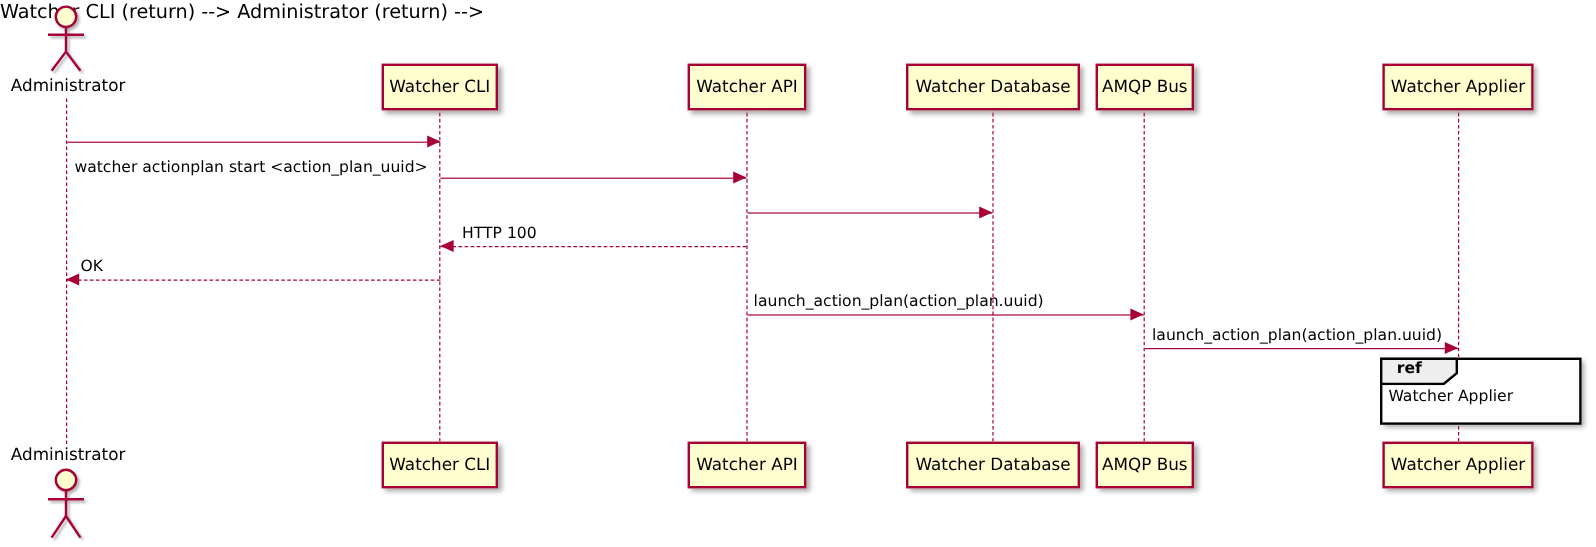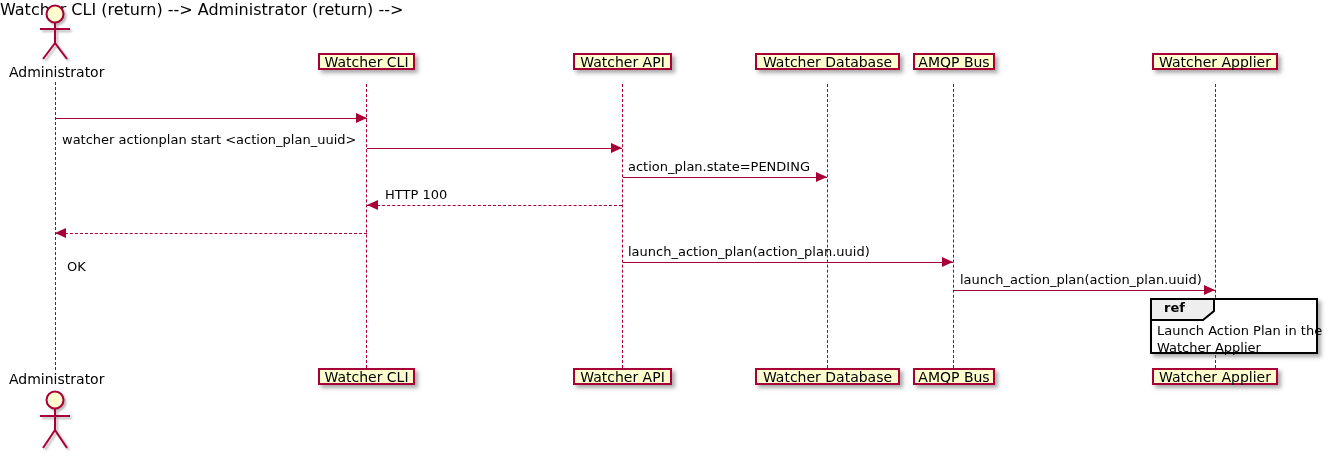--- a/index.html
+++ b/index.html
@@ -1,21 +1,21 @@
 <!DOCTYPE html>
 <html><head>
 <meta charset="utf-8">
 <style>
   html,body { margin:0; padding:0; background:#ffffff; }
   .diagram {
     position:relative; width:1330px; height:456px; background:#ffffff;
     font-family:"DejaVu Sans", sans-serif; color:#000; overflow:hidden;
   }
   .participant {
-    position:absolute; height:17px; box-sizing:border-box;
+    position:absolute; height:39px; box-sizing:border-box;
     background:#FEFECE; border:2px solid #A80036;
     box-shadow:3px 3px 4px rgba(100,100,100,0.55);
     display:flex; align-items:center; justify-content:center;
     font-size:14px; white-space:nowrap; z-index:4;
   }
   .lifeline {
     position:absolute; width:0; border-left:1px dashed #A80036; z-index:1;
   }
   .msg-line { position:absolute; height:0; border-top:1px solid #A80036; z-index:2; }
   .msg-line.dashed { border-top:1px dashed #A80036; }
@@ -84,31 +84,30 @@
   
   <div class="msg-label" style="left:62px; top:84px;margin-top:48px;">watcher actionplan start &lt;action_plan_uuid&gt;</div>
   <div class="msg-line" style="left:56px; top:118px; width:311px;"></div>
   <div class="arrow-right" style="left:356px; top:113px;"></div>
 
   
   <div class="msg-line" style="left:367px; top:148px; width:255px;"></div>
   <div class="arrow-right" style="left:611px; top:143px;"></div>
 
   
-  <div class="msg-label" style="left:628px; top:159px;">action_plan.state=PENDING</div>
   <div class="msg-line" style="left:623px; top:177px; width:204px;"></div>
   <div class="arrow-right" style="left:816px; top:172px;"></div>
 
    Watcher CLI (return) --&gt;
   <div class="msg-label" style="left:385px; top:187px;">HTTP 100</div>
   <div class="msg-line dashed" style="left:367px; top:205px; width:255px;"></div>
   <div class="arrow-left" style="left:367px; top:200px;"></div>
 
    Administrator (return) --&gt;
-  <div class="msg-label" style="left:67px; top:215px;margin-top:44px;">OK</div>
+  <div class="msg-label" style="left:67px; top:215px;">OK</div>
   <div class="msg-line dashed" style="left:55px; top:233px; width:312px;"></div>
   <div class="arrow-left" style="left:55px; top:228px;"></div>
 
   
   <div class="msg-label" style="left:628px; top:244px;">launch_action_plan(action_plan.uuid)</div>
   <div class="msg-line" style="left:623px; top:262px; width:330px;"></div>
   <div class="arrow-right" style="left:942px; top:257px;"></div>
 
   
   <div class="msg-label" style="left:960px; top:272px;">launch_action_plan(action_plan.uuid)</div>
@@ -117,21 +116,20 @@
 
   
   <div class="ref-box" style="left:1150px; top:298px; width:168px; height:56px;">
     <div class="ref-header">
       <svg width="66" height="23" viewBox="0 0 66 23">
         <path d="M1,1 H64 V13 L53,22 H1 Z" fill="#EEEEEE" stroke="#000000" stroke-width="2"></path>
       </svg>
       <span class="ref-word">ref</span>
     </div>
     <div class="ref-text">
-      <div>Launch Action Plan in the</div>
       <div>Watcher Applier</div>
     </div>
   </div>
 
   
   <div class="participant" style="left:318px;  top:368px; width:97px;">Watcher CLI</div>
   <div class="participant" style="left:573px;  top:368px; width:99px;">Watcher API</div>
   <div class="participant" style="left:755px;  top:368px; width:145px;">Watcher Database</div>
   <div class="participant" style="left:913px;  top:368px; width:82px;">AMQP Bus</div>
   <div class="participant" style="left:1152px; top:368px; width:126px;">Watcher Applier</div>

